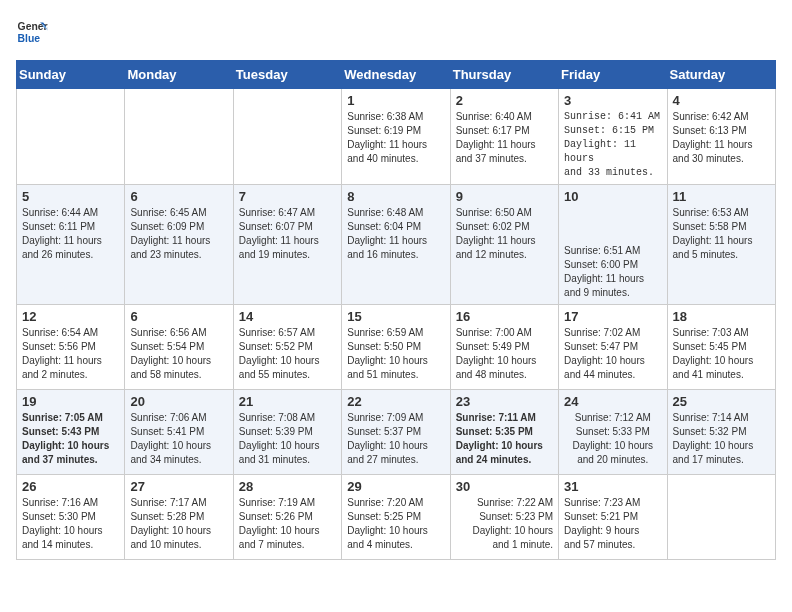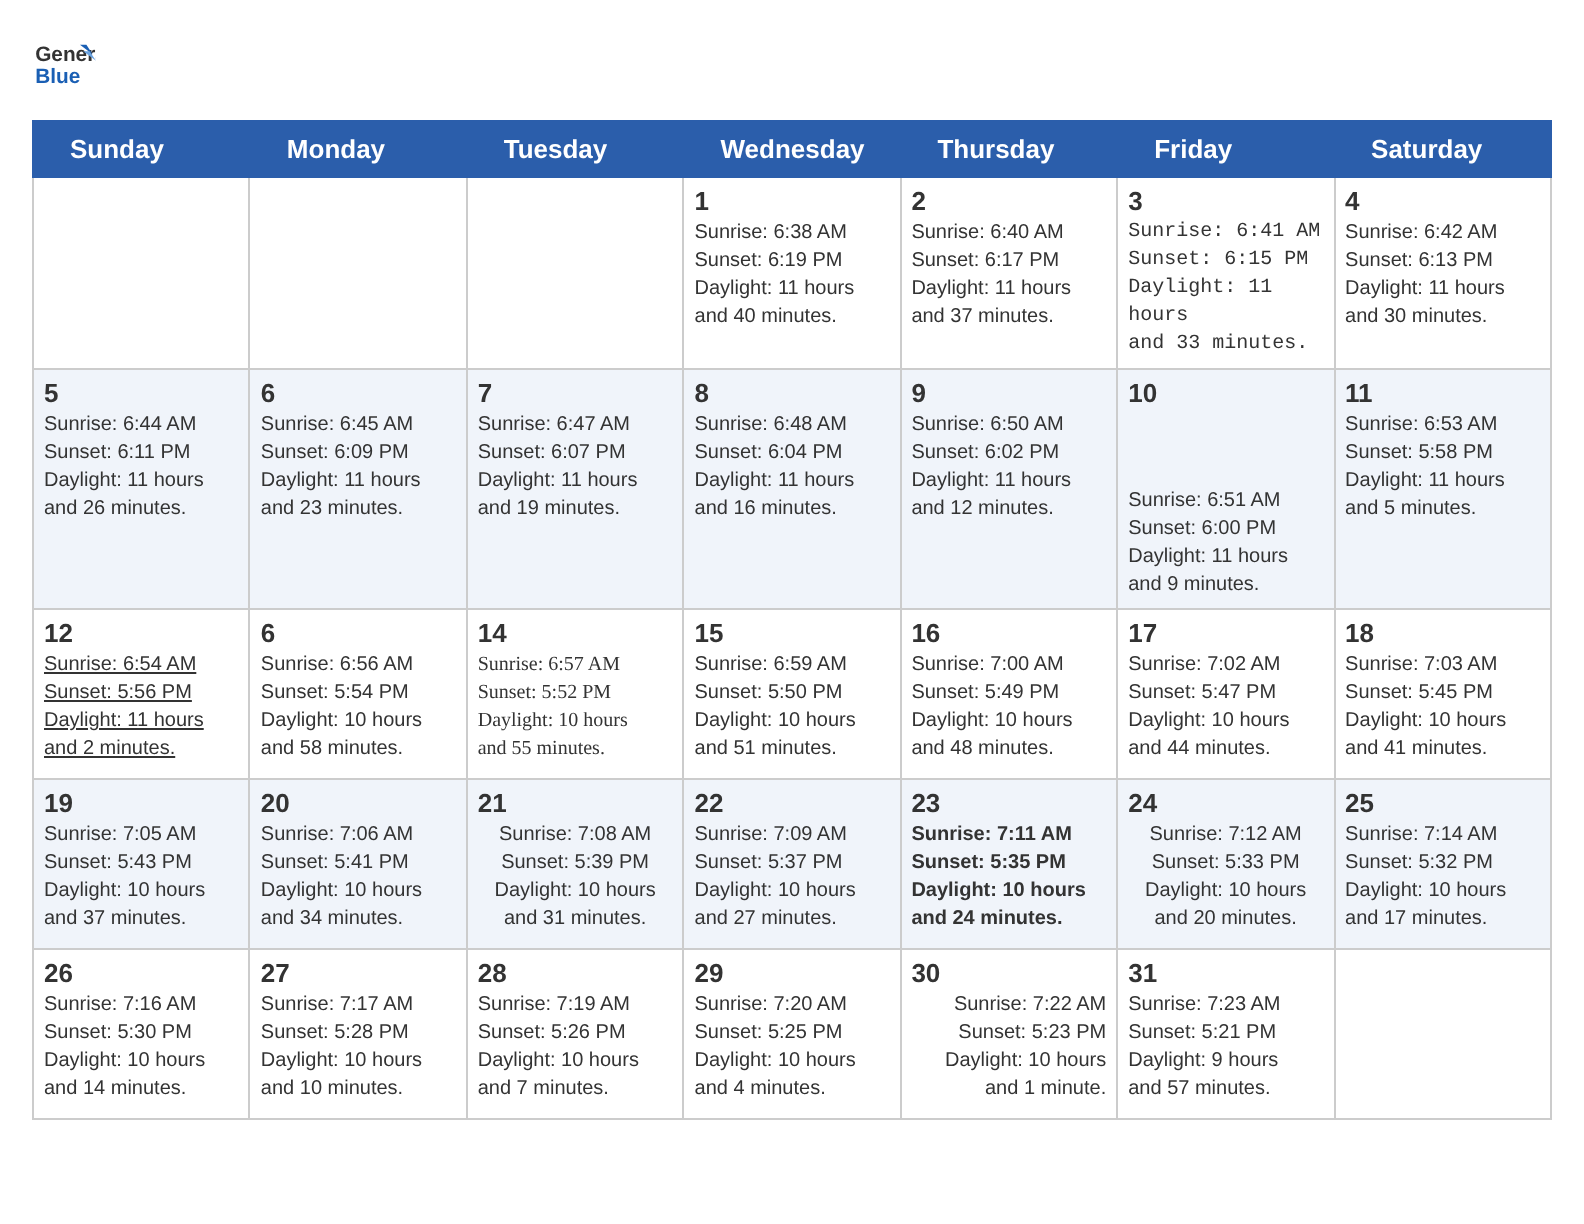--- a/index.html
+++ b/index.html
@@ -39,21 +39,21 @@
     }
     table {
       width: 100%;
       border-collapse: collapse;
       table-layout: fixed;
     }
     thead tr th {
       background-color: #2b5eab;
       color: white;
       text-align: left;
-      padding: 6px 18px;
+      padding: 6px 2px;
       font-size: 13px;
       font-weight: bold;
       border: 1px solid #2b5eab;
     }
     tbody tr td {
       vertical-align: top;
       border: 1px solid #ccc;
       padding: 4px 5px;
       font-size: 10.5px;
       color: #333;
@@ -188,35 +188,35 @@
           <span class="day-num">11</span>
           <div class="day-info" style="white-space: pre-line;">Sunrise: 6:53 AM
 Sunset: 5:58 PM
 Daylight: 11 hours
 and 5 minutes.</div>
         </td>
       </tr>
       <tr>
         <td>
           <span class="day-num">12</span>
-          <div class="day-info" style="white-space: pre-line; text-decoration: underline;">Sunrise: 6:54 AM
+          <div class="day-info" style="white-space: pre-line;">Sunrise: 6:54 AM
 Sunset: 5:56 PM
 Daylight: 11 hours
 and 2 minutes.</div>
         </td>
         <td>
           <span class="day-num">6</span>
           <div class="day-info" style="white-space: pre-line;">Sunrise: 6:56 AM
 Sunset: 5:54 PM
 Daylight: 10 hours
 and 58 minutes.</div>
         </td>
         <td>
           <span class="day-num">14</span>
-          <div class="day-info" style="white-space: pre-line; font-family: Liberation Serif, serif;">Sunrise: 6:57 AM
+          <div class="day-info" style="white-space: pre-line;">Sunrise: 6:57 AM
 Sunset: 5:52 PM
 Daylight: 10 hours
 and 55 minutes.</div>
         </td>
         <td>
           <span class="day-num">15</span>
           <div class="day-info" style="white-space: pre-line;">Sunrise: 6:59 AM
 Sunset: 5:50 PM
 Daylight: 10 hours
 and 51 minutes.</div>
@@ -239,35 +239,35 @@
           <span class="day-num">18</span>
           <div class="day-info" style="white-space: pre-line;">Sunrise: 7:03 AM
 Sunset: 5:45 PM
 Daylight: 10 hours
 and 41 minutes.</div>
         </td>
       </tr>
       <tr>
         <td>
           <span class="day-num">19</span>
-          <div class="day-info" style="white-space: pre-line;">Sunrise: 7:05 AM
+          <div class="day-info" style="white-space: pre-line; font-weight: bold;">Sunrise: 7:05 AM
 Sunset: 5:43 PM
 Daylight: 10 hours
 and 37 minutes.</div>
         </td>
         <td>
           <span class="day-num">20</span>
           <div class="day-info" style="white-space: pre-line;">Sunrise: 7:06 AM
 Sunset: 5:41 PM
 Daylight: 10 hours
 and 34 minutes.</div>
         </td>
         <td>
           <span class="day-num">21</span>
-          <div class="day-info" style="white-space: pre-line; text-align: center;">Sunrise: 7:08 AM
+          <div class="day-info" style="white-space: pre-line;">Sunrise: 7:08 AM
 Sunset: 5:39 PM
 Daylight: 10 hours
 and 31 minutes.</div>
         </td>
         <td>
           <span class="day-num">22</span>
           <div class="day-info" style="white-space: pre-line;">Sunrise: 7:09 AM
 Sunset: 5:37 PM
 Daylight: 10 hours
 and 27 minutes.</div>

